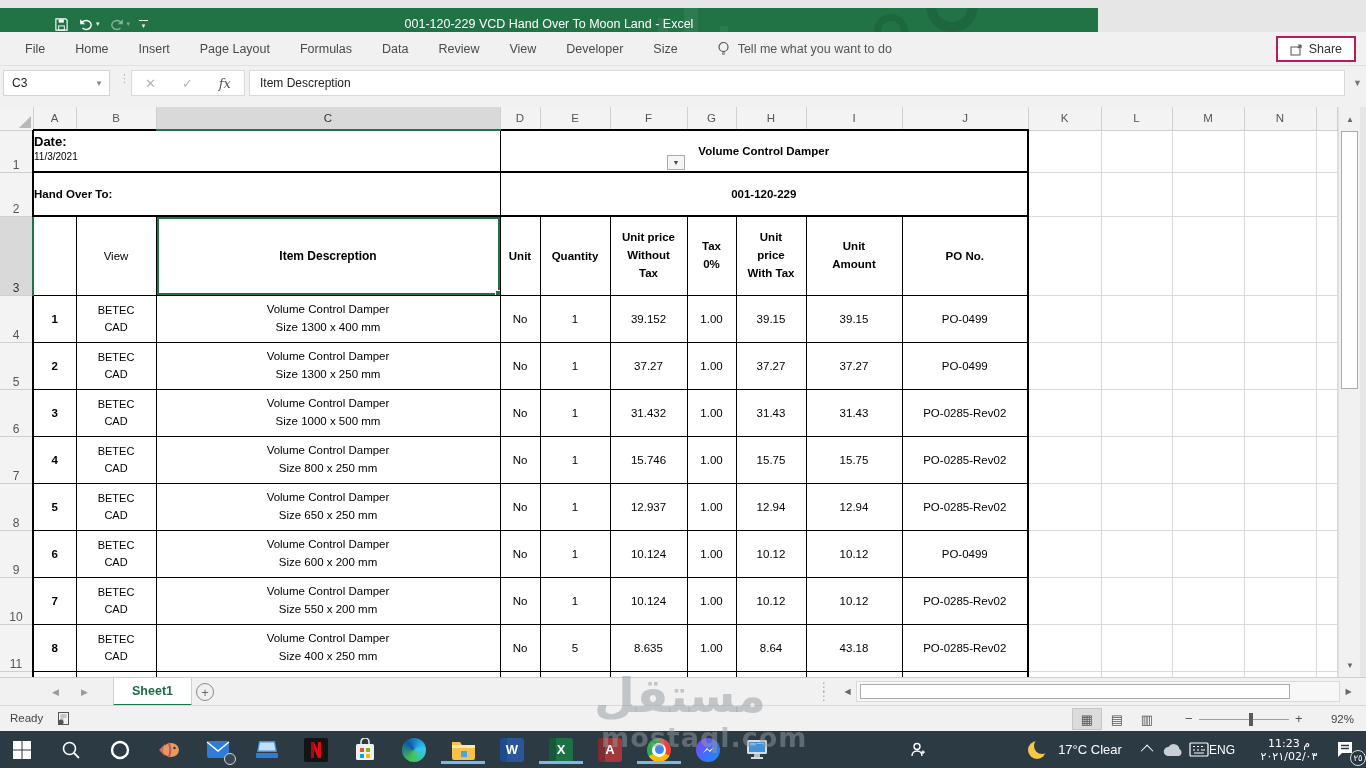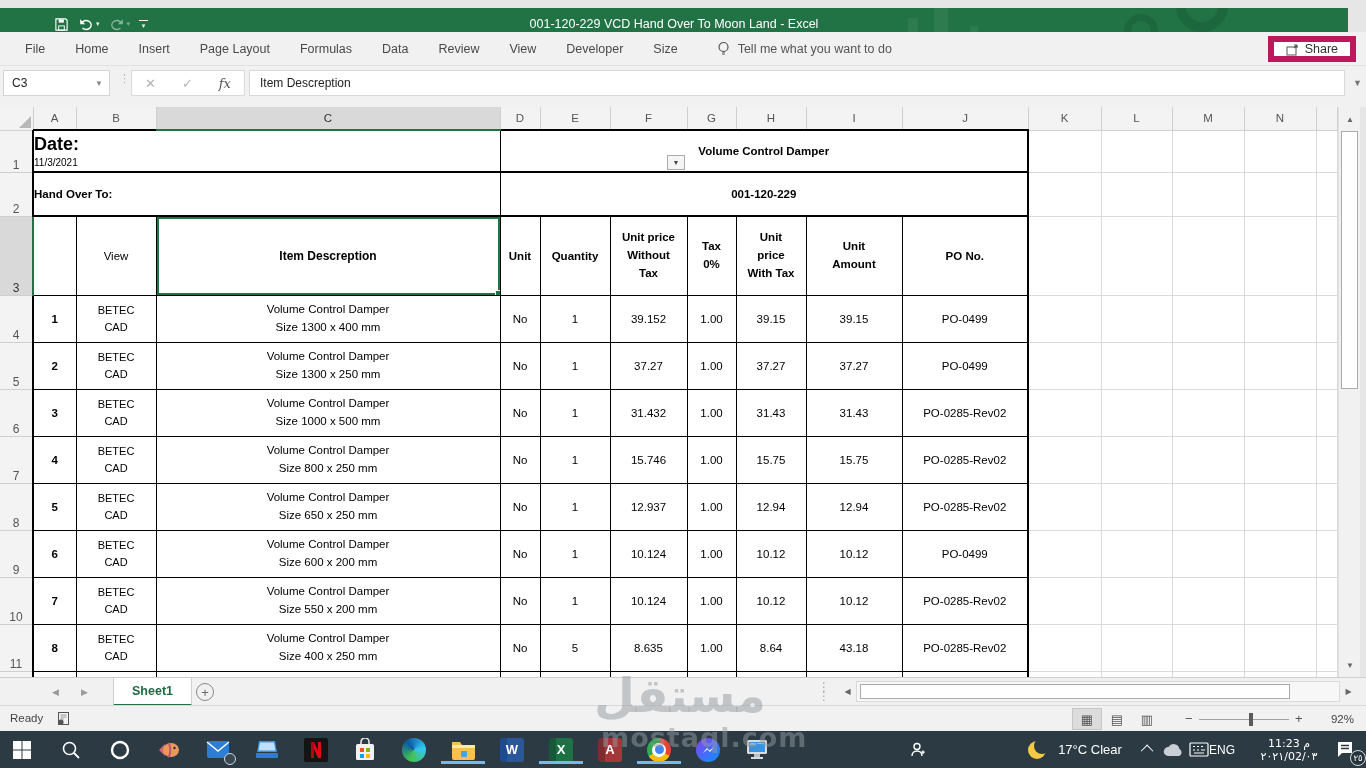--- a/index.html
+++ b/index.html
@@ -1,20 +1,20 @@
 <!DOCTYPE html>
 <html><head>
 <meta charset="utf-8">
 <style>
   * { margin:0; padding:0; box-sizing:border-box; }
   html,body { width:1366px; height:768px; overflow:hidden; }
   body { font-family:"Liberation Sans","DejaVu Sans",sans-serif; background:#e6e6e6; position:relative; }
 
   
-  .titlebar { position:absolute; left:0; top:8px; width:1348px; height:32px; background:#217346; color:#fff; overflow:hidden; }
+  .titlebar { position:absolute; left:0; top:8px; width:1098px; height:32px; background:#217346; color:#fff; overflow:hidden; }
   .tb-art { position:absolute; border:10px solid rgba(0,0,0,.10); border-radius:50%; }
   .tb-stripe { position:absolute; background:rgba(255,255,255,.06); }
   .qat { position:absolute; left:54px; top:0; height:32px; display:flex; align-items:center; gap:9px; }
   .qat .btn { display:flex; align-items:center; color:#fff; cursor:default; }
   .caret { font-size:7px; margin-left:2px; color:#e8f0ea; }
   .dim { opacity:.45; }
   .tb-title { position:absolute; left:0; right:0; top:0; height:32px; display:flex; align-items:center; justify-content:center; font-size:12.5px; color:#fff; pointer-events:none; }
   .tb-right { position:absolute; right:0; top:0; height:32px; display:flex; align-items:center; }
   .tb-user { font-size:12px; margin-right:10px; }
   .tb-avatar { width:24px; height:24px; border-radius:50%; background:#cfd6d1; color:#4a5a50; font-size:11px; display:flex; align-items:center; justify-content:center; margin-right:26px; }
@@ -22,21 +22,21 @@
   .restore-box { width:9px; height:9px; border:1px solid #fff; position:relative; }
   .restore-box:before { content:""; position:absolute; left:2px; top:-4px; width:9px; height:9px; border:1px solid #fff; border-bottom:none; border-left:none; }
   .minus-glyph { width:11px; height:1px; background:#fff; }
   .close-glyph { font-size:17px; line-height:1; }
 
   
   .tabsrow { position:absolute; left:0; top:32px; width:1366px; height:34px; background:#f1f1f1; border-bottom:1px solid #e1e1e1; display:flex; align-items:center; }
   .rtab { font-size:12.5px; color:#4a4a4a; padding:0 15px; height:34px; display:flex; align-items:center; }
   .rtab:first-child { margin-left:10px; }
   .tellme { display:flex; align-items:center; gap:8px; margin-left:24px; font-size:12.5px; color:#555; }
-  .share-btn { position:absolute; right:10px; top:4px; height:26px; background:#fff; border:6px solid #be185d; display:flex; align-items:center; gap:6px; padding:0 12px; font-size:12.5px; color:#333; }
+  .share-btn { position:absolute; right:10px; top:4px; height:26px; background:#fff; border:2px solid #be185d; display:flex; align-items:center; gap:6px; padding:0 12px; font-size:12.5px; color:#333; }
 
   
   .formularow { position:absolute; left:0; top:66px; width:1366px; height:41px; background:#f1f1f1; }
   .namebox { position:absolute; left:3px; top:4px; width:107px; height:26px; background:#fff; border:1px solid #d4d4d4; font-size:12px; color:#222; display:flex; align-items:center; padding-left:8px; }
   .namebox .nb-caret { position:absolute; right:6px; font-size:8px; color:#888; }
   .fdots { position:absolute; left:119px; top:8px; color:#b0b0b0; font-size:11px; letter-spacing:0; line-height:9px; }
   .fbtns { position:absolute; left:131px; top:4px; width:114px; height:26px; background:#fff; border:1px solid #d9d9d9; display:flex; align-items:center; justify-content:space-around; }
   .fbtns .x { color:#b3b3b3; font-size:13px; }
   .fbtns .ok { color:#b3b3b3; font-size:13px; }
   .fbtns .fx { color:#555; font-size:13px; font-family:"DejaVu Serif",serif; font-style:italic; }
@@ -57,21 +57,21 @@
   td.pre { white-space:pre-line; line-height:1.55; }
   td.b { font-weight:bold; }
   td.left { text-align:left; padding-left:4px; }
   .b2l { border-left-width:2px !important; }
   .b2r { border-right-width:2px !important; }
   .b2t { border-top-width:2px !important; }
   .b2b { border-bottom-width:2px !important; }
   td.vert { background:#fff; border-right:1px solid #000; border-bottom:none; }
   tr.r1 { height:42px; } tr.r2 { height:44px; } tr.r3 { height:79px; }
   tr.ri { height:47px; } tr.rp { height:6px; }
-  .datecell div.l1 { font-weight:bold; font-size:18px; }
+  .datecell div.l1 { font-weight:bold; font-size:13px; }
   .datecell div.l2 { font-size:10px; margin-top:2px; }
   .doc-title { font-weight:bold; font-size:15.5px; }
   .doc-code { font-weight:bold; font-size:14px; }
   .handover { font-weight:bold; font-size:12.5px; }
   td.sel { position:relative; box-shadow:inset 0 0 0 2px #217346; font-weight:bold; font-size:12px; }
   .fill-handle { position:absolute; right:-1px; bottom:-1px; width:6px; height:6px; background:#217346; border:1px solid #fff; z-index:5; }
   .dv-drop { position:absolute; left:667px; top:155px; width:18px; height:15px; background:#f5f5f5; border:1px solid #ababab; font-size:7px; color:#444; display:flex; align-items:center; justify-content:center; z-index:6; }
 
   
   .vscroll { position:absolute; left:1338px; top:107px; width:22px; height:570px; background:#f1f1f1; border-left:1px solid #e0e0e0; }

